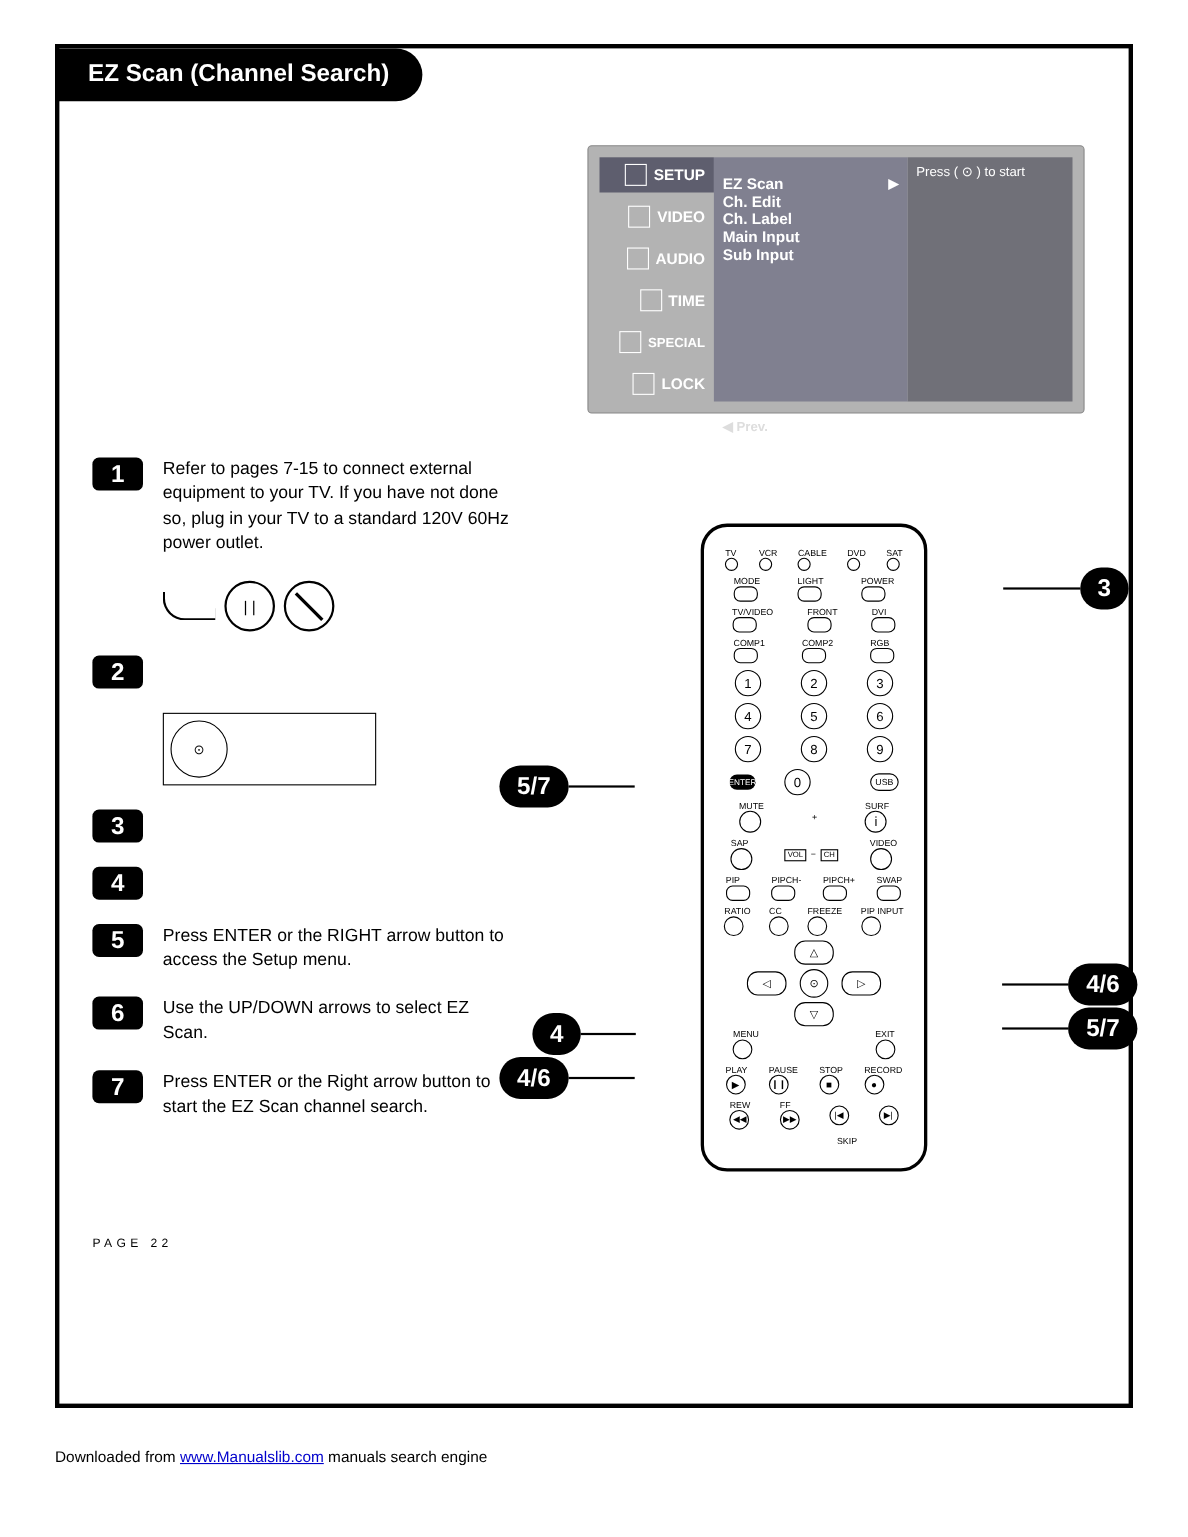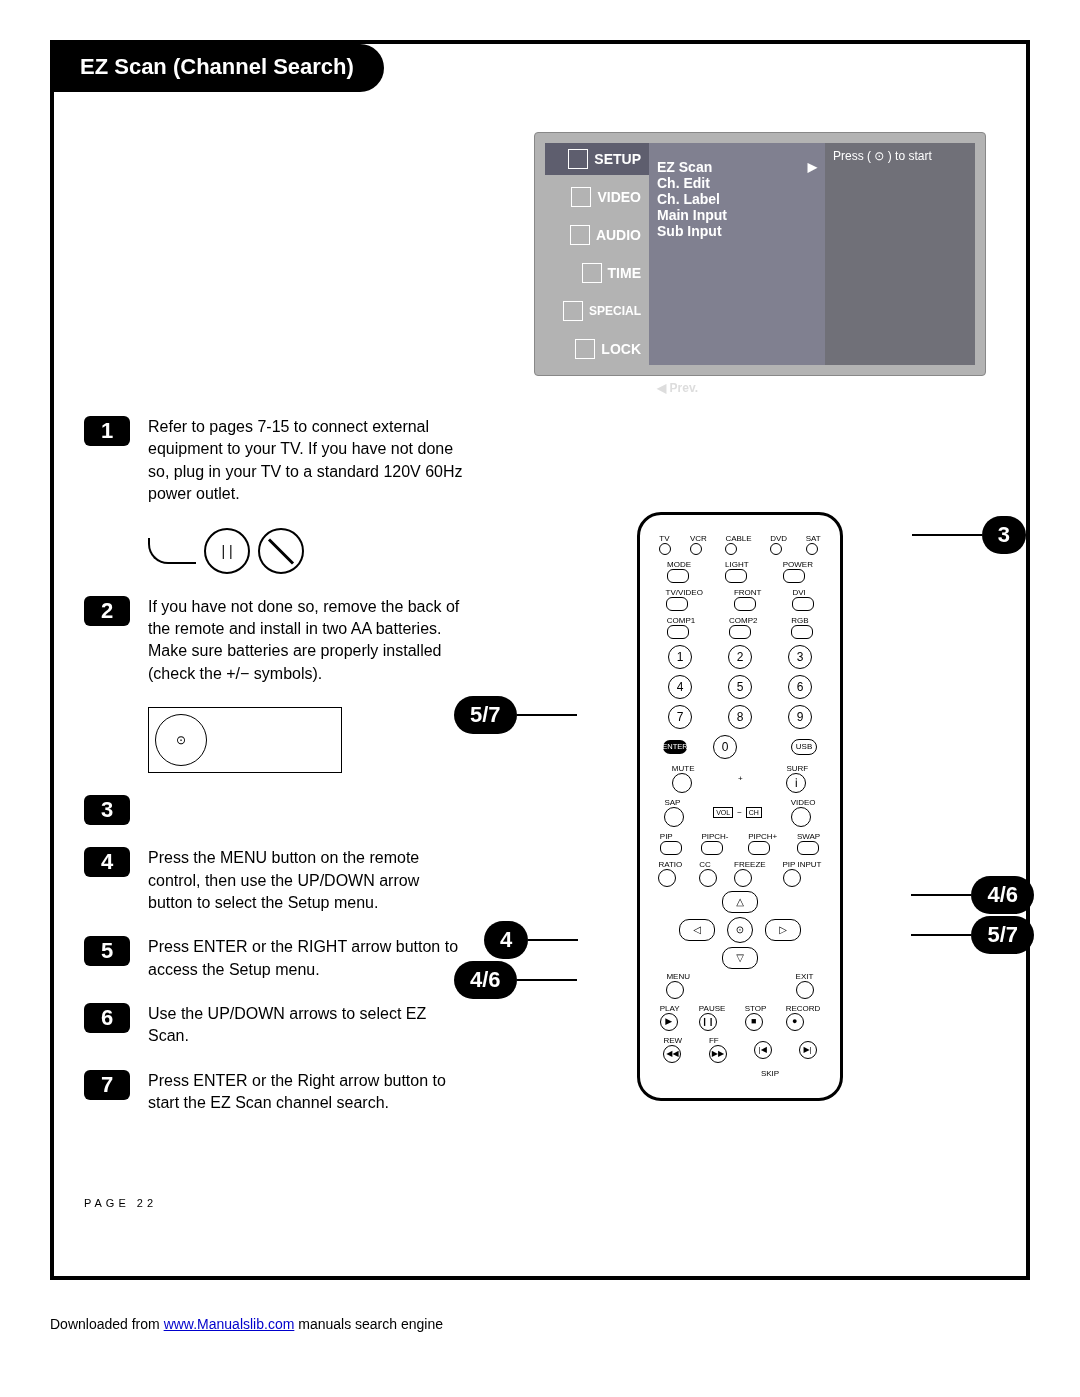--- a/index.html
+++ b/index.html
@@ -294,34 +294,32 @@
           <div class="step-text">Refer to pages 7-15 to connect external equipment to your TV. If you have not done so, plug in your TV to a standard 120V 60Hz power outlet.</div>
         </div>
         <div class="small-illus outlet">
           <div class="cord"></div>
           <div class="socket">| |</div>
           <div class="noplug"></div>
         </div>
 
         <div class="step">
           <div class="step-num">2</div>
-          <div class="step-text">If you have not done so, remove the back of the remote and install in two AA batteries. Make sure batteries are properly installed (check the +/− symbols).</div>
         </div>
         <div class="small-illus">
           <div class="aa-box">
             <div class="aa-left">⊙</div>
           </div>
         </div>
 
         <div class="step">
           <div class="step-num">3</div>
         </div>
         <div class="step">
           <div class="step-num">4</div>
-          <div class="step-text">Press the MENU button on the remote control, then use the UP/DOWN arrow button to select the Setup menu.</div>
         </div>
         <div class="step">
           <div class="step-num">5</div>
           <div class="step-text">Press ENTER or the RIGHT arrow button to access the Setup menu.</div>
         </div>
         <div class="step">
           <div class="step-num">6</div>
           <div class="step-text">Use the UP/DOWN arrows to select EZ Scan.</div>
         </div>
         <div class="step">

